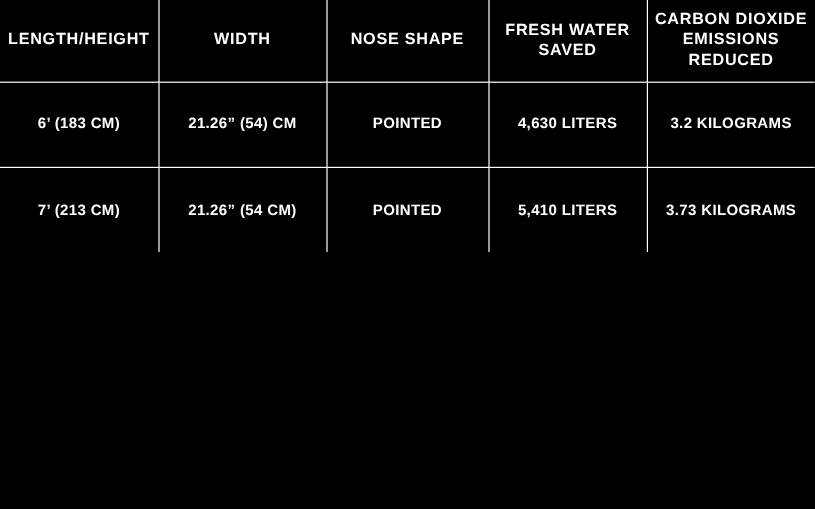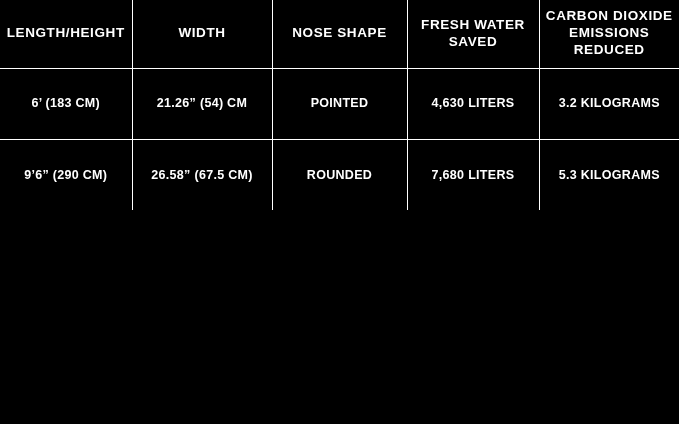--- a/index.html
+++ b/index.html
@@ -89,21 +89,21 @@
     </thead>
     <tbody>
       <tr class="data-row">
         <td>6’ (183 CM)</td>
         <td>21.26” (54) CM</td>
         <td>POINTED</td>
         <td>4,630 LITERS</td>
         <td>3.2 KILOGRAMS</td>
       </tr>
       <tr class="data-row">
-        <td>9’6” (290 CM)</td>
-        <td>26.58” (67.5 CM)</td>
-        <td>ROUNDED</td>
-        <td>7,680 LITERS</td>
-        <td>5.3 KILOGRAMS</td>
+        <td>7’ (213 CM)</td>
+        <td>21.26”  (54 CM)</td>
+        <td>POINTED</td>
+        <td>5,410 LITERS</td>
+        <td>3.73 KILOGRAMS</td>
       </tr>
     </tbody>
   </table>
 </div>
 
 </body></html>

